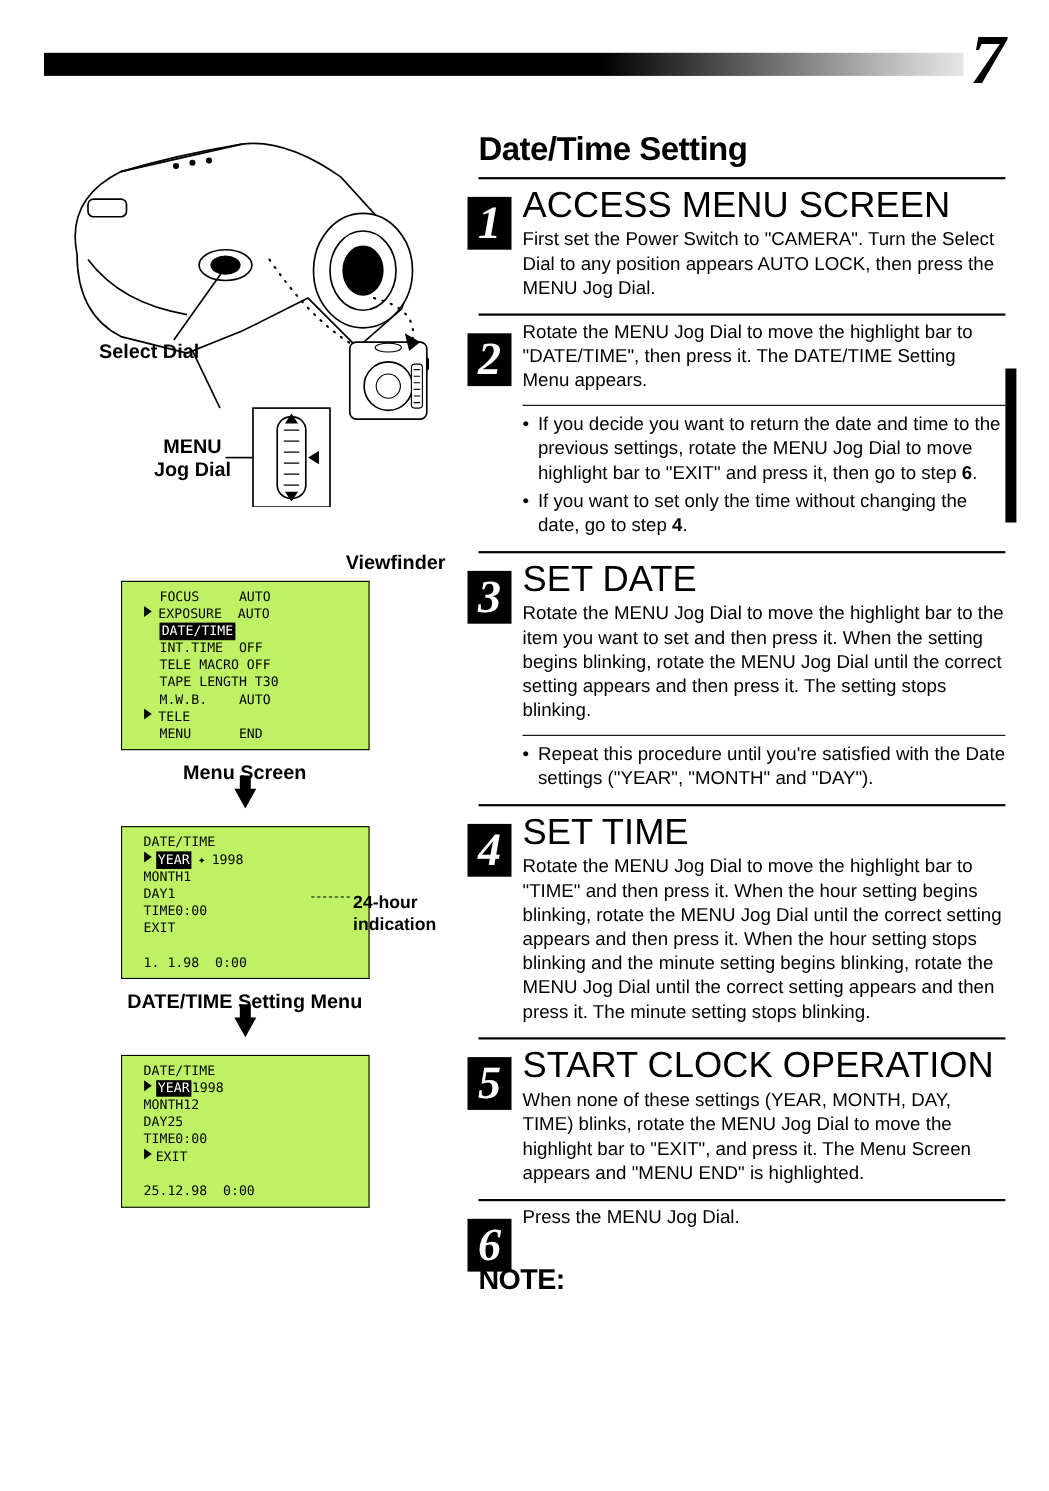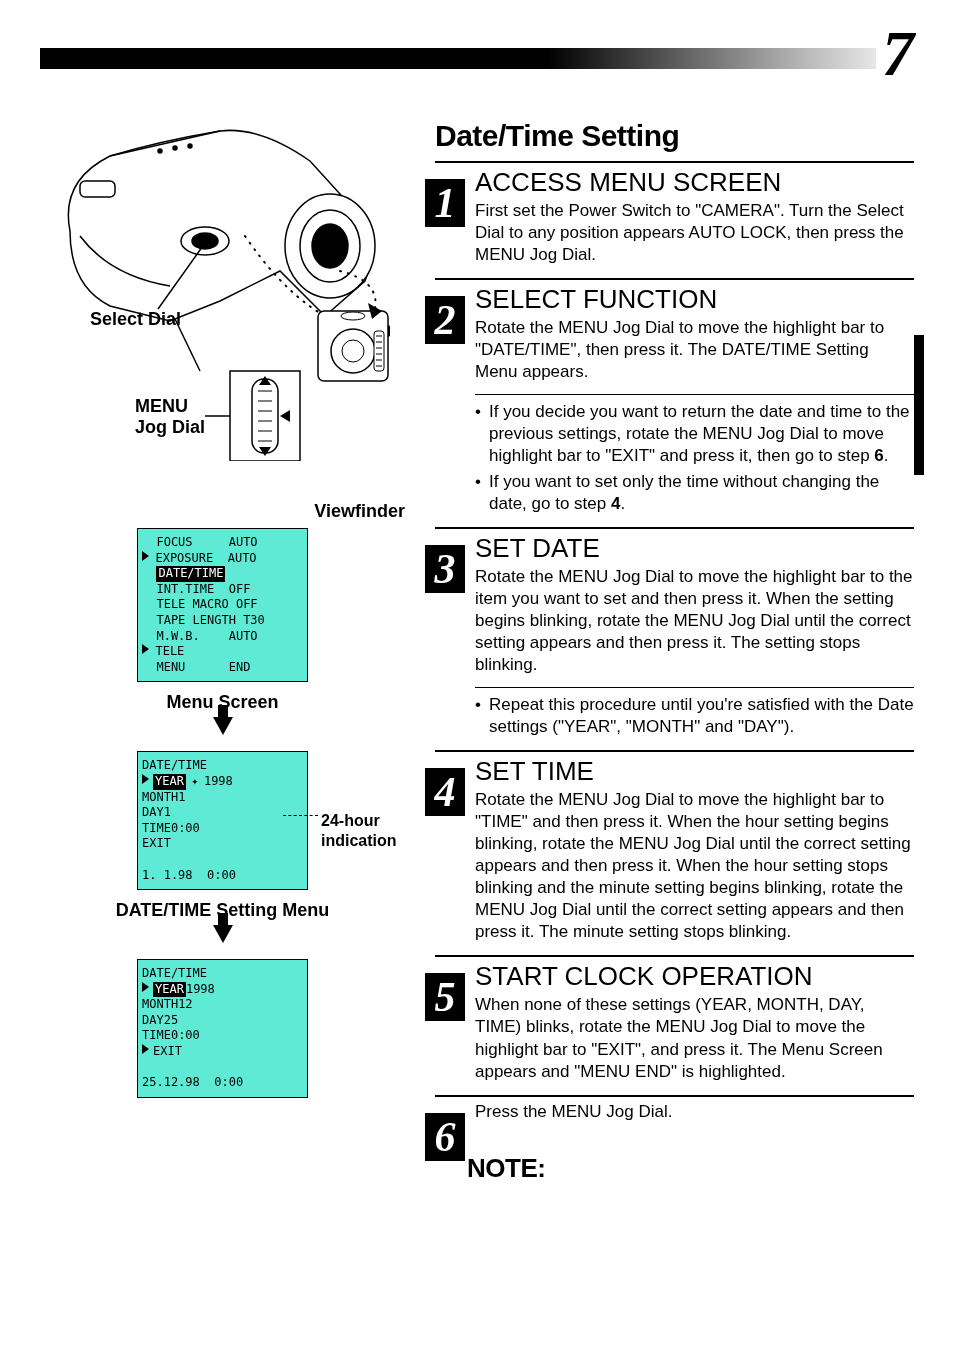--- a/index.html
+++ b/index.html
@@ -71,28 +71,28 @@
     font-size: 18px;
   }
   .viewfinder-label {
     text-align: right;
     font-weight: bold;
     font-size: 18px;
     margin-top: 40px;
     margin-bottom: 6px;
   }
   .screen-box {
-    width: 171px;
+    width: 226px;
     margin: 0 auto;
     border: 1px solid #000;
-    background: #5eead4;
+    background: #bef264;
     font-family: monospace;
     font-size: 12px;
     line-height: 1.3;
-    padding: 6px 4px;
+    padding: 6px 20px;
   }
   .screen-box .row {
     display: flex;
     white-space: pre;
   }
   .hl {
     background: #000;
     color: #fff;
     padding: 0 2px;
     display: inline-block;
@@ -157,21 +157,21 @@
     color: #fff;
     font-family: "Times New Roman", Times, serif;
     font-style: italic;
     font-weight: bold;
     font-size: 42px;
     text-align: center;
     line-height: 48px;
   }
   .step-head {
     font-family: "Arial Narrow", Arial, sans-serif;
-    font-size: 26px;
+    font-size: 33px;
     font-weight: 400;
     letter-spacing: 0px;
     margin-left: 40px;
     margin-bottom: 2px;
     font-stretch: condensed;
   }
   .step-body {
     margin-left: 40px;
     font-size: 17px;
     line-height: 1.3;
@@ -196,21 +196,20 @@
     position: absolute;
     left: 0;
     top: 0;
   }
   .note-head {
     font-family: "Arial Narrow", Arial, sans-serif;
     font-weight: bold;
     font-size: 26px;
     letter-spacing: -0.5px;
     margin-top: 30px;
-    margin-left: 32px;
   }
   .note-body {
     font-style: italic;
     font-size: 17px;
     line-height: 1.3;
   }
   .ref-icon {
     display: inline-block;
     width: 18px; height: 11px;
     border: 1px solid #000;
@@ -282,21 +281,21 @@
           <rect x="56" y="20" width="10" height="40" rx="3" fill="#fff" stroke="#000"></rect>
           <path d="M58 25 L64 25 M58 31 L64 31 M58 37 L64 37 M58 43 L64 43 M58 49 L64 49 M58 55 L64 55" stroke="#000"></path>
         </g>
 
         <path d="M290 150 Q330 160 325 188" stroke="#000" stroke-width="2" fill="none" stroke-dasharray="1 7" stroke-linecap="round"></path>
         <polygon points="318,182 332,190 322,198" fill="#000"></polygon>
 
         <line x1="155" y1="295" x2="180" y2="295" stroke="#000" stroke-width="1.5"></line>
       </svg>
       <div class="cam-label" style="left:40px; top:188px;">Select Dial</div>
-      <div class="cam-label" style="left:85px; top:275px; text-align:left; width:80px;">
+      <div class="cam-label" style="left:85px; top:275px; text-align:center; width:80px;">
         <span>MENU</span><br>
         <span>Jog Dial</span>
       </div>
     </div>
 
     <div class="viewfinder-label">Viewfinder</div>
     <div class="screen-box">
       <div class="row">  FOCUS     AUTO</div>
       <div class="row"><span class="arrow-tri"></span><span style="margin-left:-12px;">  EXPOSURE  AUTO</span></div>
       <div class="row">&nbsp;&nbsp;<span class="hl">DATE/TIME</span></div>
@@ -352,21 +351,20 @@
     <div class="section-title">Date/Time Setting</div>
 
     <div class="step">
       <div class="step-num">1</div>
       <div class="step-head">ACCESS MENU SCREEN</div>
       <div class="step-body">First set the Power Switch to "CAMERA". Turn the Select Dial to any position appears AUTO LOCK, then press the MENU Jog Dial.</div>
     </div>
 
     <div class="step">
       <div class="step-num">2</div>
-      <div class="step-head">SELECT FUNCTION</div>
       <div class="step-body">Rotate the MENU Jog Dial to move the highlight bar to "DATE/TIME", then press it. The DATE/TIME Setting Menu appears.</div>
       <div class="sub-rule"></div>
       <ul class="bullets">
         <li><span>If you decide you want to return the date and time to the previous settings, rotate the MENU Jog Dial to move highlight bar to "EXIT" and press it, then go to step <b>6</b>.</span></li>
         <li><span>If you want to set only the time without changing the date, go to step <b>4</b>.</span></li>
       </ul>
     </div>
 
     <div class="step">
       <div class="step-num">3</div>

